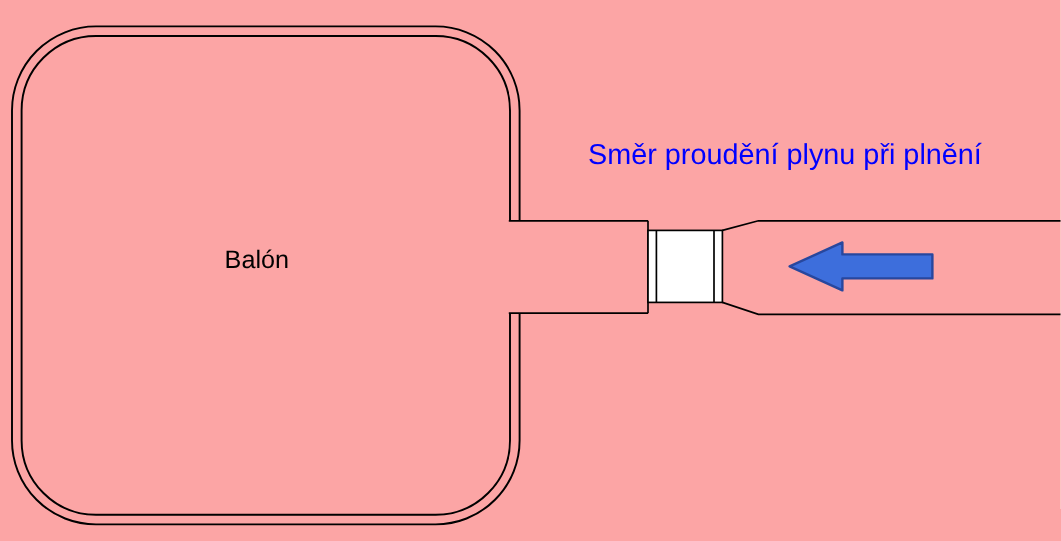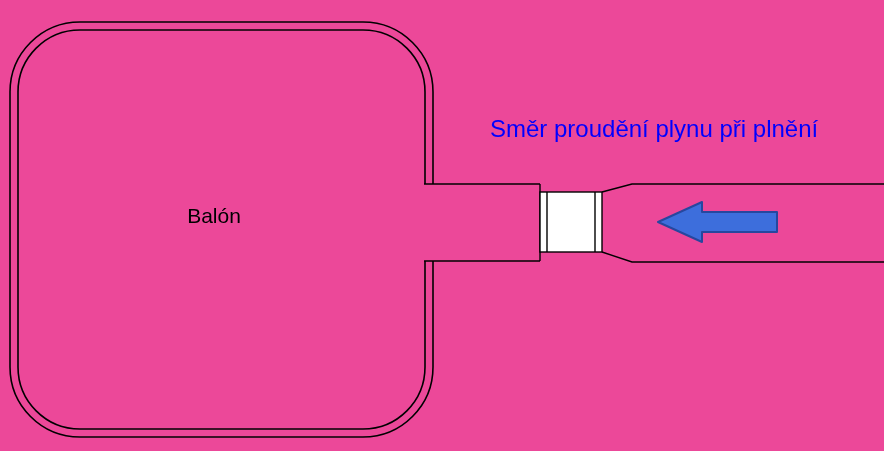--- a/index.html
+++ b/index.html
@@ -5,21 +5,21 @@
   html, body {
     margin: 0;
     padding: 0;
     background: #ffffff;
     font-family: "Liberation Sans", sans-serif;
   }
   .canvas-wrap {
     position: relative;
     width: 884px;
     height: 451px;
-    background: #ec4899;
+    background: #fca5a5;
     overflow: hidden;
     text-align: right;
   }
   svg {
     display: block;
   }
   text {
     font-family: "Liberation Sans", sans-serif;
   }
 </style>

